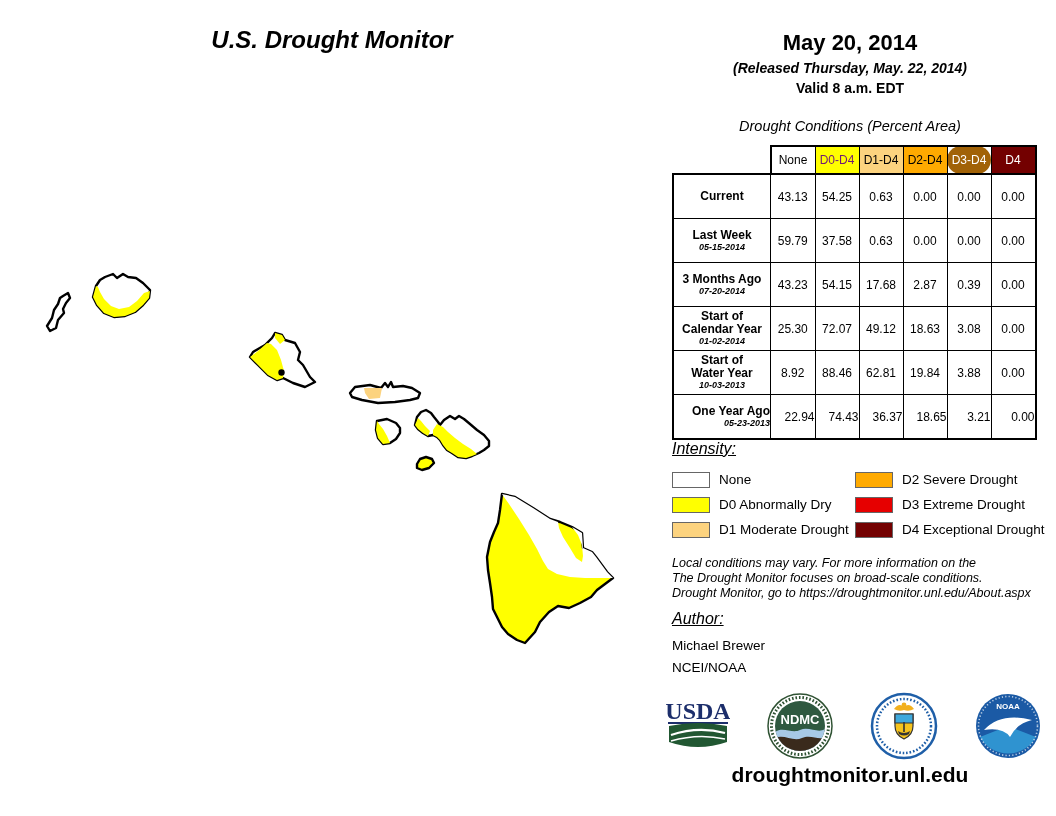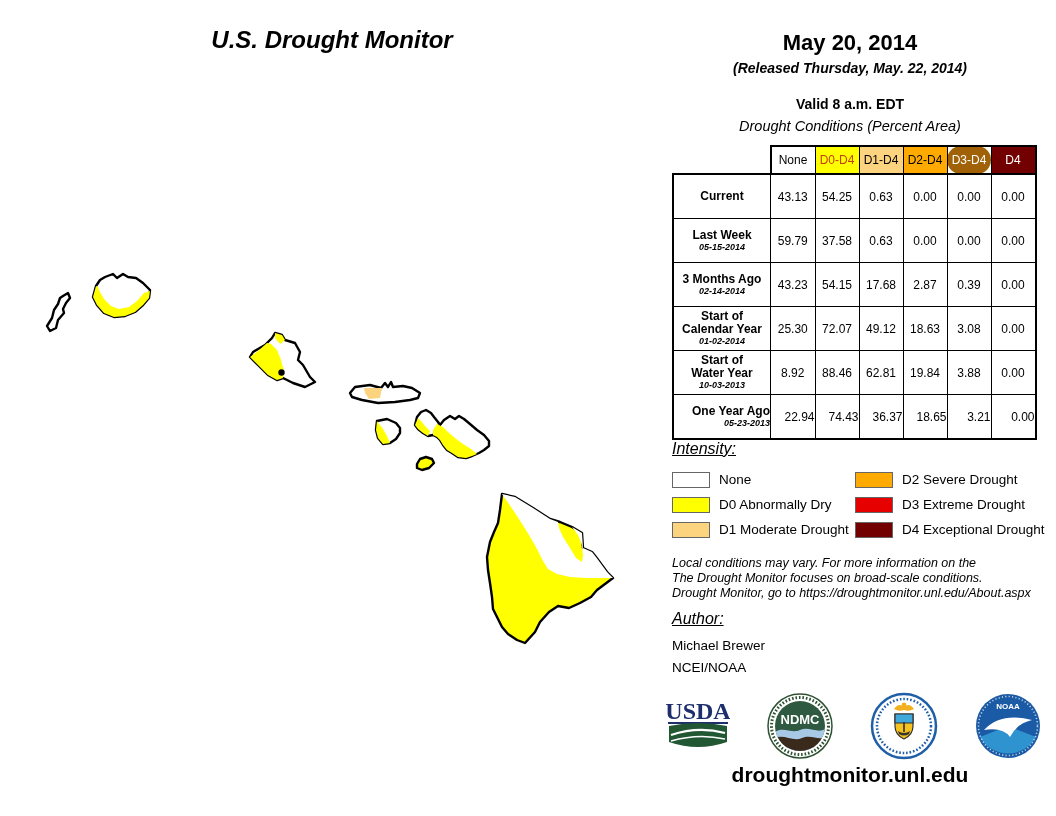--- a/index.html
+++ b/index.html
@@ -13,21 +13,21 @@
 
   
   .map{position:absolute;left:0;top:0;width:660px;height:816px;}
   .map path.isle{stroke:#000;stroke-width:2.4;stroke-linejoin:round;}
   .map path.shade{stroke:none;}
 
   
   .date-block{position:absolute;left:660px;top:30px;width:380px;text-align:center;}
   .d1{font-size:22px;font-weight:bold;}
   .d2{font-size:14px;font-weight:bold;font-style:italic;margin-top:4px;}
-  .d3{font-size:14px;font-weight:bold;margin-top:20px;}
+  .d3{font-size:14px;font-weight:bold;margin-top:4px;}
 
   
   .tbl-title{position:absolute;left:660px;top:118px;width:380px;text-align:center;
              font-style:italic;font-size:14.5px;}
   table.tbl{position:absolute;left:672px;top:145px;border-collapse:collapse;table-layout:fixed;}
   .tbl th,.tbl td{border:1px solid #000;text-align:center;font-weight:normal;padding:0;}
   .tbl th{width:43px;height:26px;font-size:12px;}
   .tbl td.val{width:43px;height:43px;font-size:12px;}
   .tbl td.corner{border:none;width:96px;background:#fff;}
   .tbl td.rlabel{width:96px;font-weight:bold;font-size:12px;line-height:13px;border-left-width:2px;}
@@ -103,21 +103,21 @@
     <div class="d2">(Released Thursday, May. 22, 2014)</div>
     <div class="d3">Valid 8 a.m. EDT</div>
   </div>
 
   <div class="tbl-title">Drought Conditions (Percent Area)</div>
   <table class="tbl">
     <tbody>
         <tr>
       <td class="corner"></td>
       <th class="first" style="background-color: rgb(255, 255, 255); color: rgb(0, 0, 0);">None</th>
-      <th style="background-color: rgb(255, 255, 0); color: #c2410c;">D0-D4</th>
+      <th style="background-color: rgb(255, 255, 0); color: #701a75;">D0-D4</th>
       <th style="background-color: rgb(252, 211, 127); color: #000000;">D1-D4</th>
       <th style="background-color: rgb(255, 170, 0); color: rgb(0, 0, 0);">D2-D4</th>
       <th style="background-color: #a16207; color: rgb(255, 255, 255); border-radius: 14px;">D3-D4</th>
       <th style="background-color: rgb(115, 0, 0); color: rgb(255, 255, 255);">D4</th>
     </tr>
     <tr class="r1">
       <td class="rlabel">
         <div class="rl1">Current</div>
 
       </td>
@@ -138,21 +138,21 @@
       <td class="val">37.58</td>
       <td class="val">0.63</td>
       <td class="val">0.00</td>
       <td class="val">0.00</td>
       <td class="val">0.00</td>
     </tr>
     <tr>
       <td class="rlabel">
         <div class="rl1">3 Months Ago</div>
 
-        <div class="rdate">02-14-2014</div>
+        <div class="rdate">07-20-2014</div>
       </td>
       <td class="val">43.23</td>
       <td class="val">54.15</td>
       <td class="val">17.68</td>
       <td class="val">2.87</td>
       <td class="val">0.39</td>
       <td class="val">0.00</td>
     </tr>
     <tr>
       <td class="rlabel">

